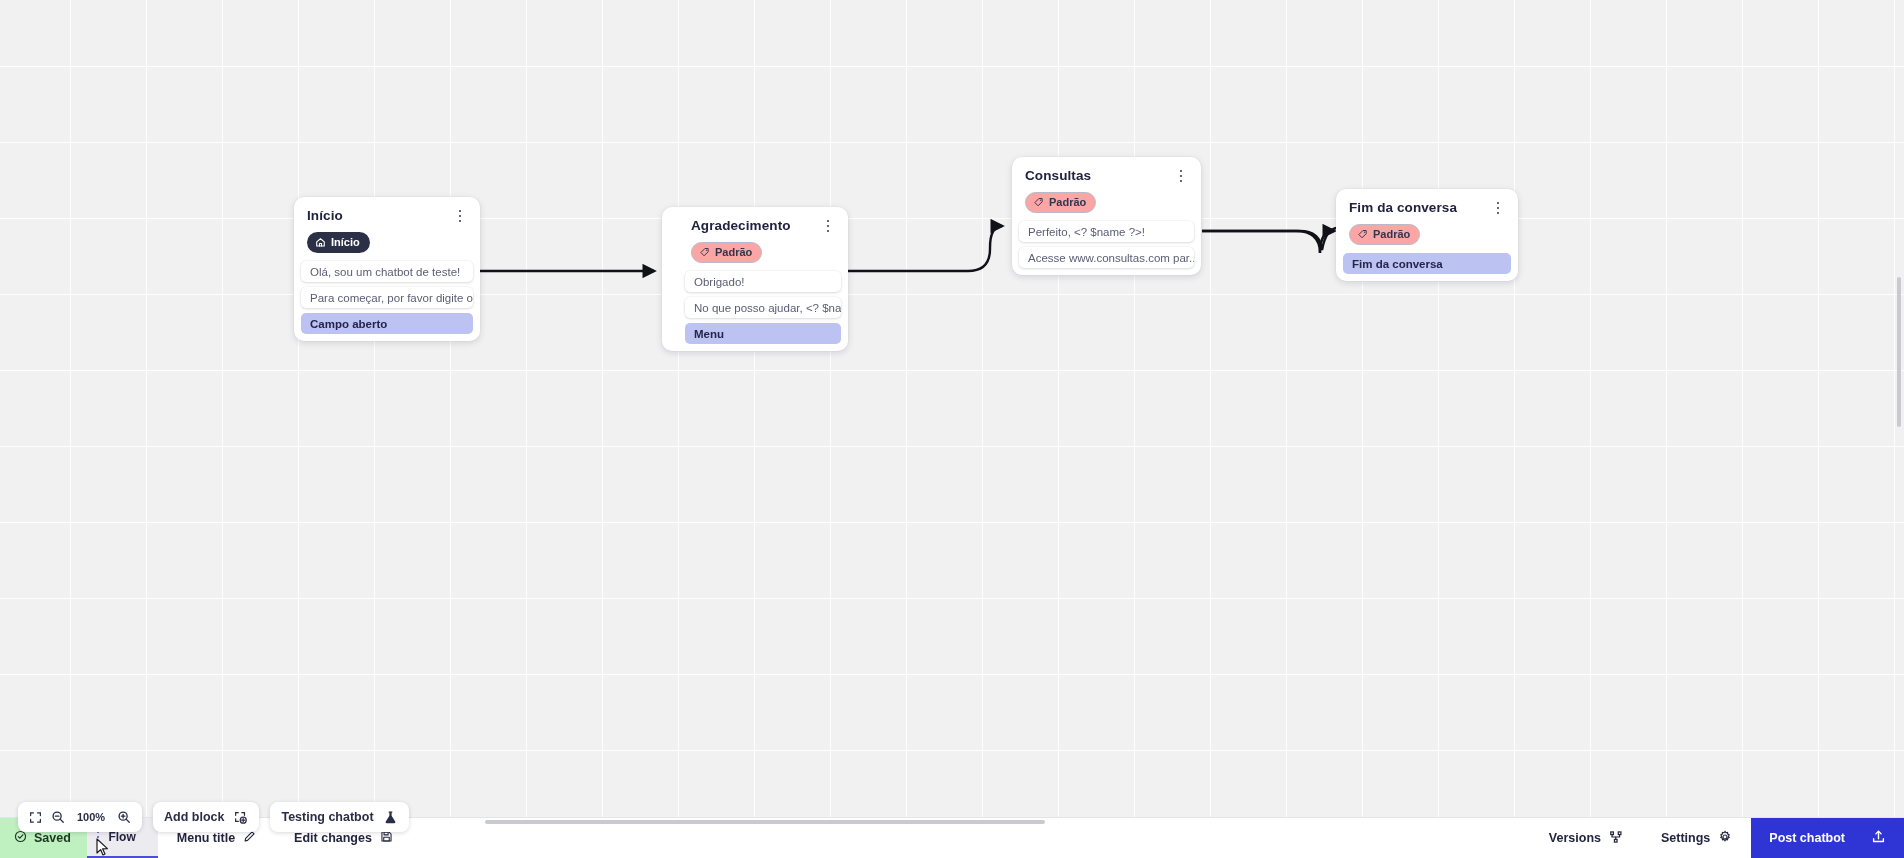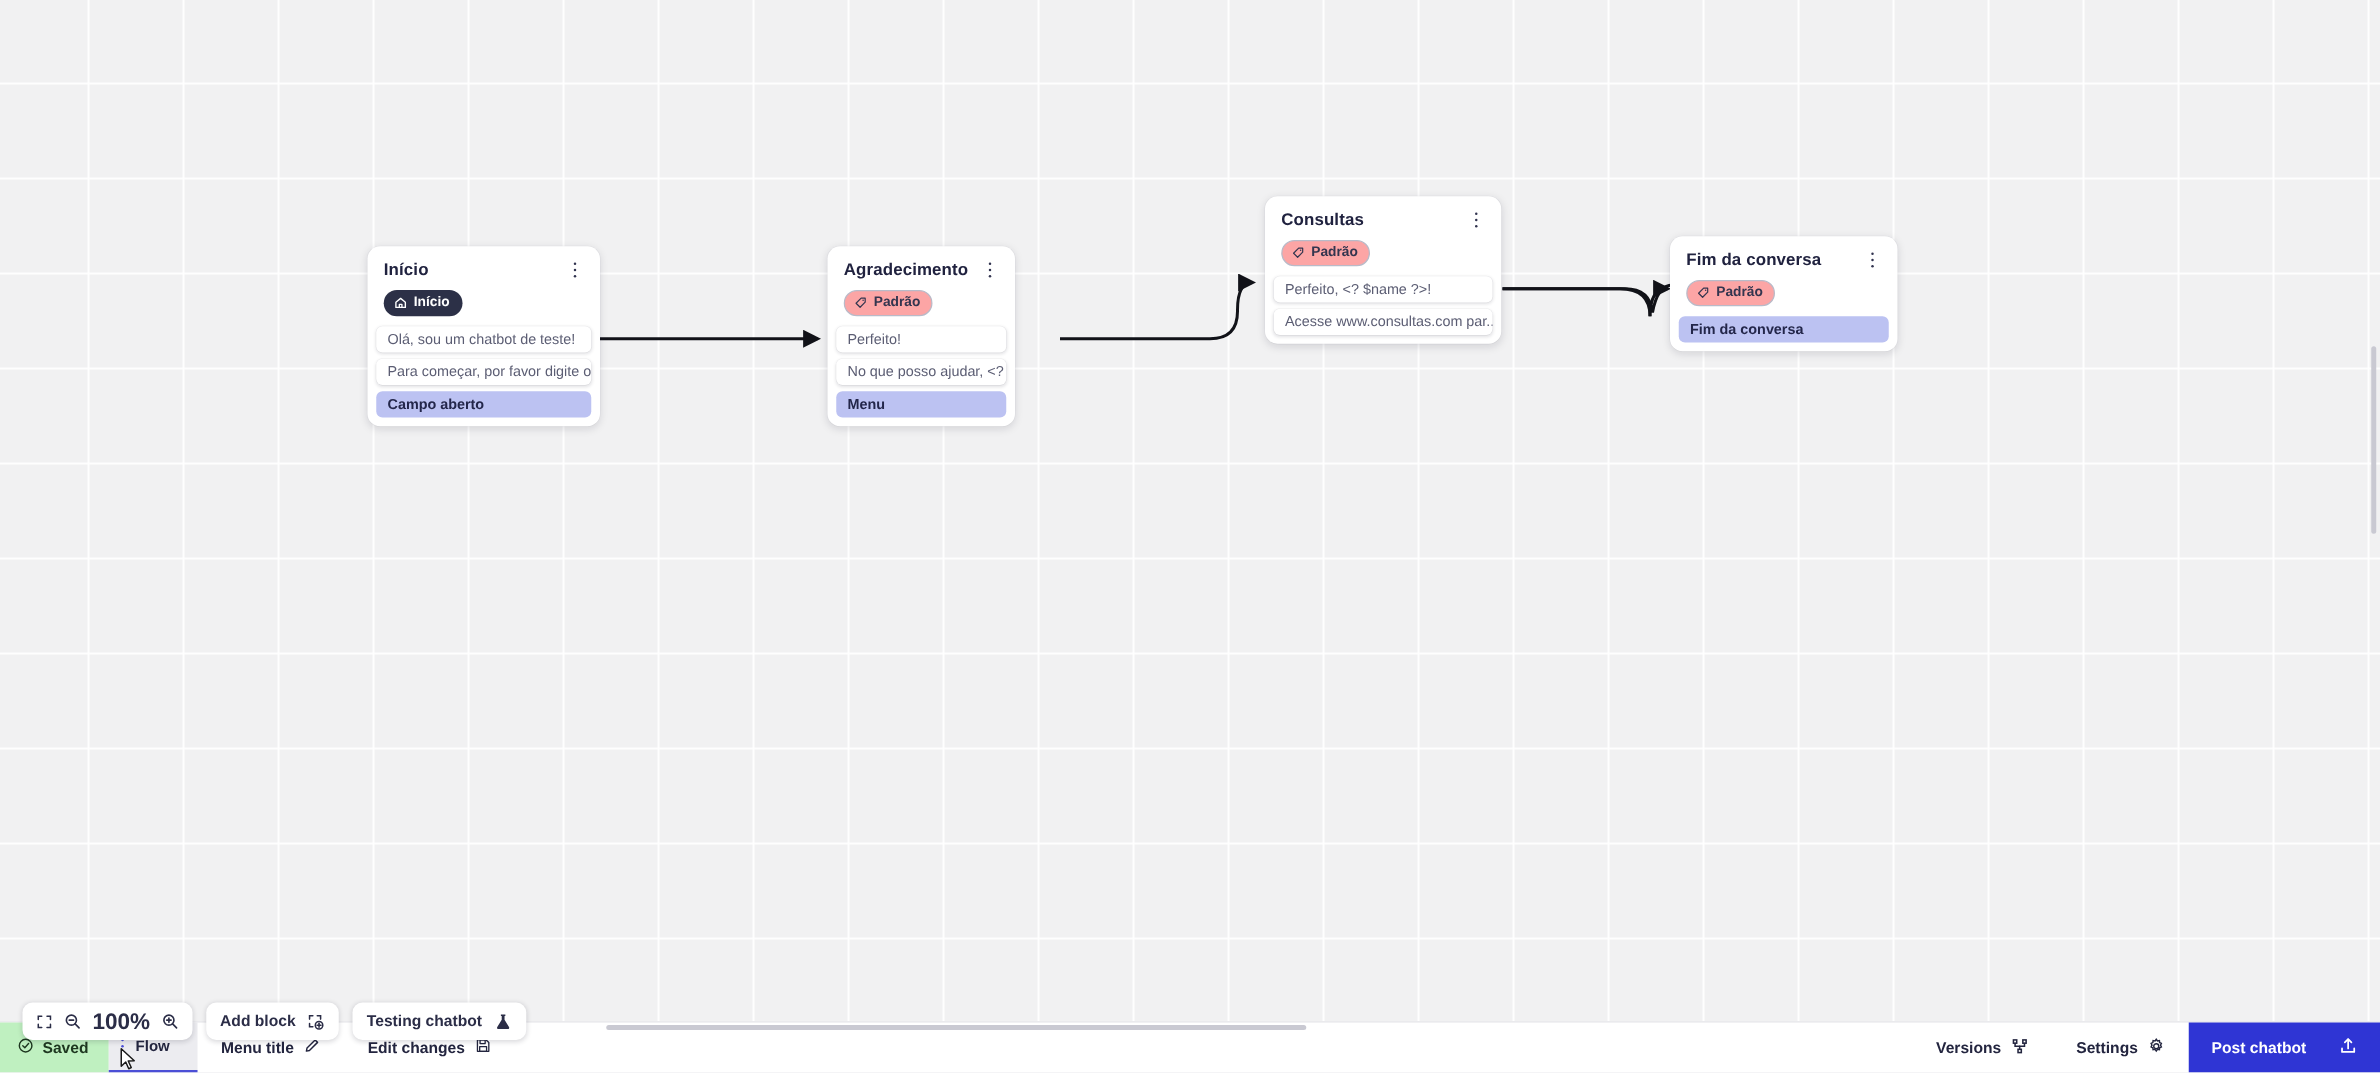--- a/index.html
+++ b/index.html
@@ -83,21 +83,21 @@
 
   
   .toolbar { position: absolute; left: 18px; bottom: 26px; display: flex; gap: 11px; z-index: 5; }
   .tb-group {
     display: flex; align-items: center; gap: 9px;
     background: #ffffff; border-radius: 8px; height: 30px; padding: 0 11px;
     box-shadow: 0 1px 4px rgba(16,18,40,0.16);
     font-size: 12.5px; color: #2b2d47; font-weight: 600; cursor: pointer;
   }
   .tb-group svg { display: block; }
-  .zoom-val { font-size: 18px; font-weight: 600; color: #2b2d47; min-width: 34px; text-align: center; }
+  .zoom-val { font-size: 11px; font-weight: 600; color: #2b2d47; min-width: 34px; text-align: center; }
 
   
   .statusbar {
     position: absolute; left: 0; bottom: 0; width: 1904px; height: 41px;
     background: #ffffff; display: flex; align-items: stretch;
     border-top: 1px solid #e3e3e8;
   }
   .saved {
     display: flex; align-items: center; gap: 7px;
     background: #bff0c0; color: #1e3720; padding: 0 16px 0 14px;
@@ -175,42 +175,42 @@
           <span>Início</span>
         </span>
       </div>
       <div class="rows">
         <div class="row row-msg">Olá, sou um chatbot de teste!</div>
         <div class="row row-msg">Para começar, por favor digite o ...</div>
         <div class="row row-action">Campo aberto</div>
       </div>
     </div>
 
-    <div class="node" style="left:662px; top:197px; width:150px;">
+    <div class="node" style="left:662px; top:207px; width:186px;padding-left:16px;">
       <div class="node-head">
         <div class="node-title">Agradecimento</div>
         <div class="kebab">
             <i></i>
             <i></i>
             <i></i>
           </div>
       </div>
       <div class="badge-row">
         <span class="badge badge-outline">
           <span>
             <svg width="11" height="11" viewBox="0 0 16 16" fill="none" stroke="#33354f" stroke-width="1.4" stroke-linejoin="round">
               <path d="M8.6 2.2 H13.3 V6.9 L7.4 12.8 L2.7 8.1 Z"></path>
               <circle cx="10.9" cy="4.6" r="0.9" fill="#33354f" stroke="none"></circle>
             </svg>
           </span>
           <span>Padrão</span>
         </span>
       </div>
       <div class="rows">
-        <div class="row row-msg">Perfeito!</div>
+        <div class="row row-msg">Obrigado!</div>
         <div class="row row-msg">No que posso ajudar, &lt;? $name ...</div>
         <div class="row row-action">Menu</div>
       </div>
     </div>
 
     <div class="node" style="left:1012px; top:157px; width:189px;">
       <div class="node-head">
         <div class="node-title">Consultas</div>
         <div class="kebab">
             <i></i>

